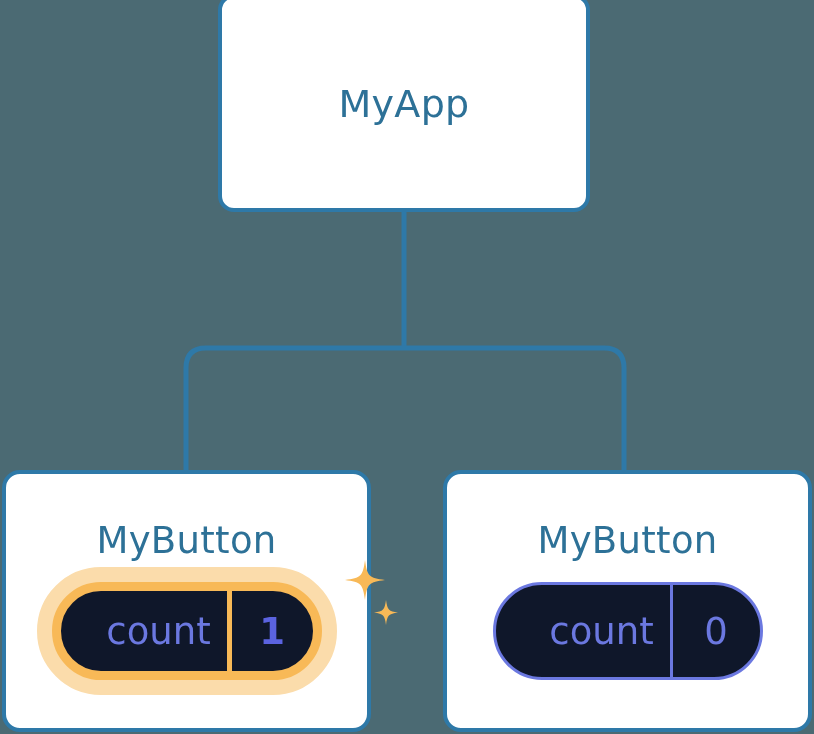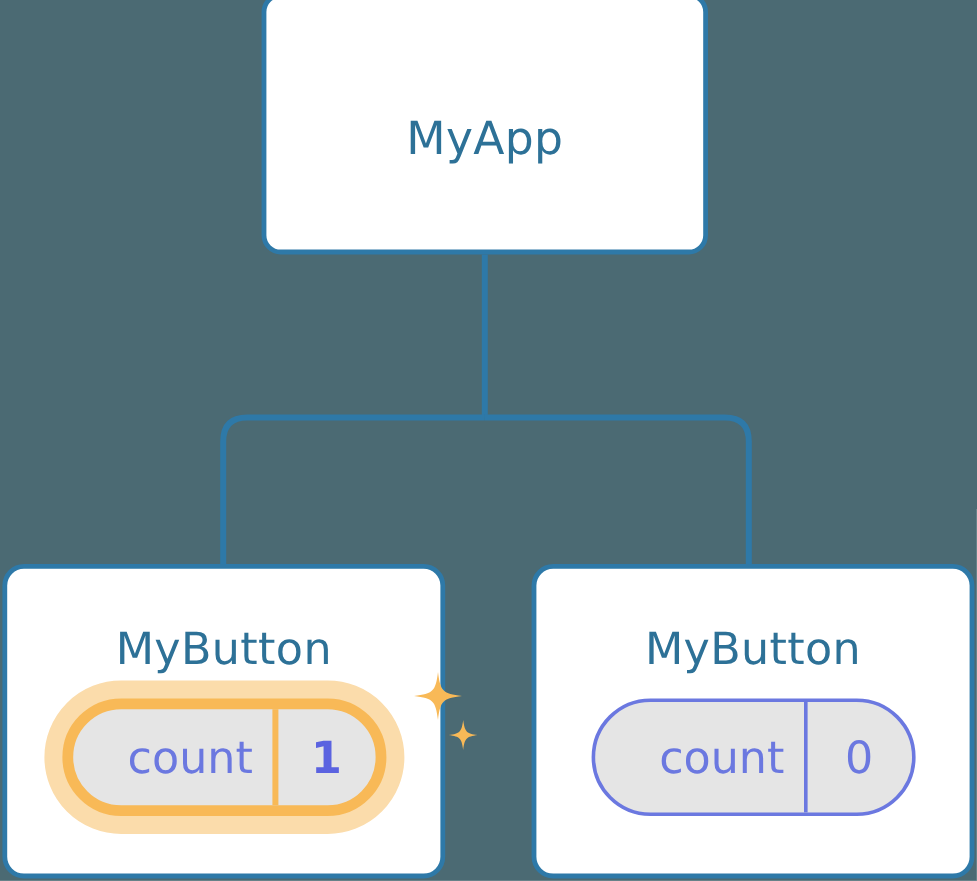--- a/index.html
+++ b/index.html
@@ -60,21 +60,21 @@
     position: absolute;
     left: 0;
     width: 100%;
     text-align: center;
     color: #2d7197;
     font-weight: 400;
     letter-spacing: 0.3px;
     white-space: nowrap;
   }
   #node-myapp .node-title {
-    top: 95px;
+    top: 84px;
     font-size: 38px;
     text-align: center;
   }
   #node-mybutton-left .node-title,
   #node-mybutton-right .node-title {
     top: 45px;
     font-size: 37px;
   }
 
   
@@ -83,21 +83,21 @@
     left: 50%;
     transform: translateX(-50%);
     top: 108px;
   }
   .pill {
     position: relative;
     display: flex;
     align-items: stretch;
     box-sizing: border-box;
     border-radius: 999px;
-    background: #e5e5e5;
+    background: #0f172a;
   }
   .pill-key, .pill-val {
     display: flex;
     align-items: center;
     justify-content: center;
     box-sizing: border-box;
     white-space: nowrap;
   }
 
   

